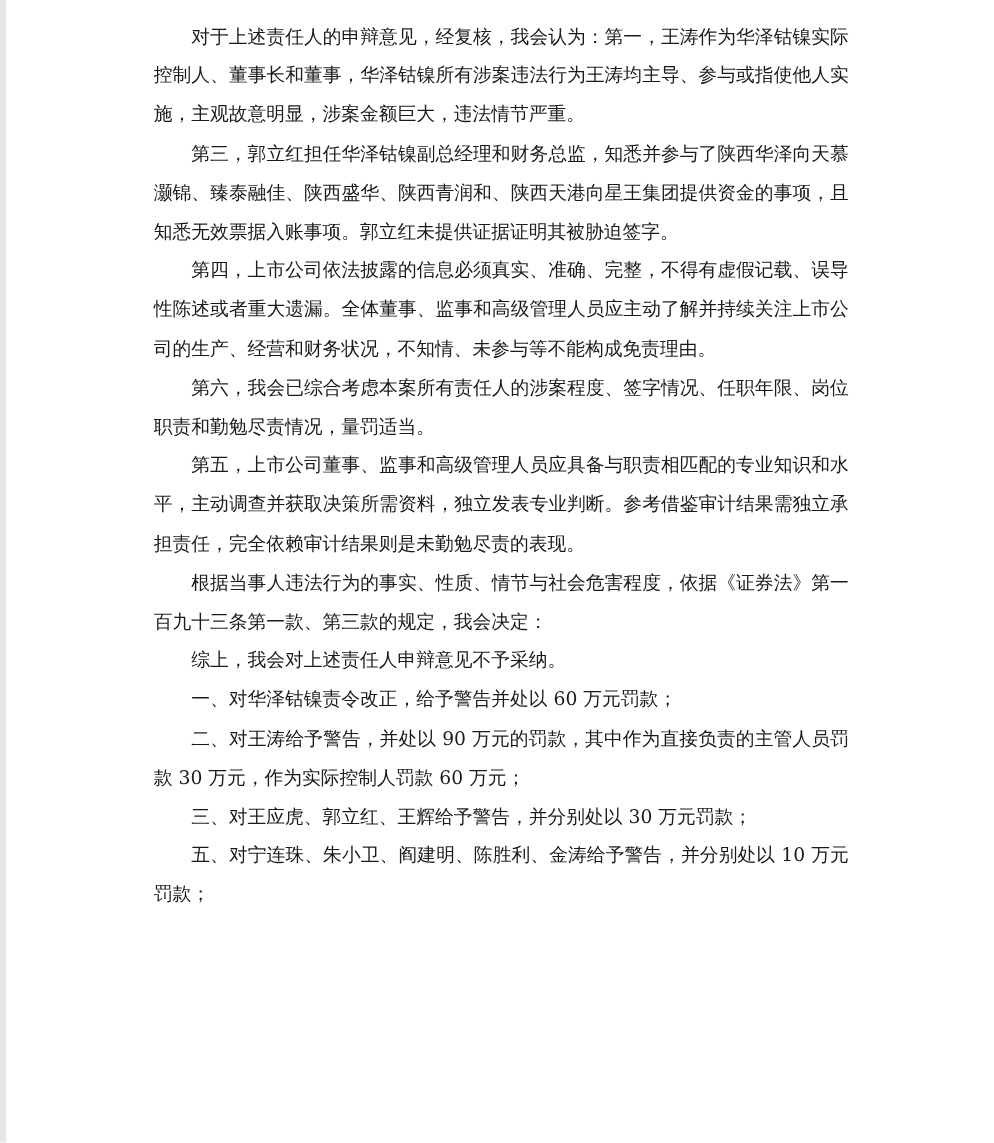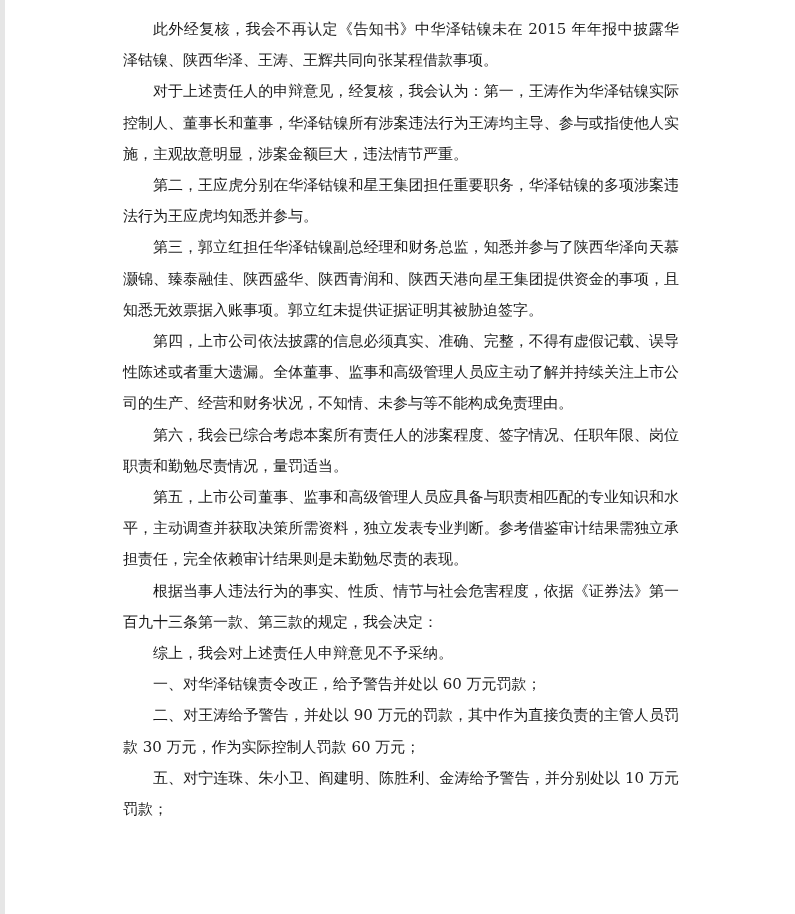--- a/index.html
+++ b/index.html
@@ -38,25 +38,24 @@
       text-indent: 30px;
       word-break: break-all;
     }
   </style>
 </head>
 <body>
 
 <div class="left-edge"></div>
 
 <div class="page">
-  <p class="para">此外经复核，我会不再认定《告知书》中华泽钴镍未在 2015 年年报中披露华泽钴镍、陕西华泽、王涛、王辉共同向张某程借款事项。</p>
   <p class="para">对于上述责任人的申辩意见，经复核，我会认为：第一，王涛作为华泽钴镍实际控制人、董事长和董事，华泽钴镍所有涉案违法行为王涛均主导、参与或指使他人实施，主观故意明显，涉案金额巨大，违法情节严重。</p>
-  <p class="para">第二，王应虎分别在华泽钴镍和星王集团担任重要职务，华泽钴镍的多项涉案违法行为王应虎均知悉并参与。</p>
   <p class="para">第三，郭立红担任华泽钴镍副总经理和财务总监，知悉并参与了陕西华泽向天慕灏锦、臻泰融佳、陕西盛华、陕西青润和、陕西天港向星王集团提供资金的事项，且知悉无效票据入账事项。郭立红未提供证据证明其被胁迫签字。</p>
   <p class="para">第四，上市公司依法披露的信息必须真实、准确、完整，不得有虚假记载、误导性陈述或者重大遗漏。全体董事、监事和高级管理人员应主动了解并持续关注上市公司的生产、经营和财务状况，不知情、未参与等不能构成免责理由。</p>
   <p class="para">第六，我会已综合考虑本案所有责任人的涉案程度、签字情况、任职年限、岗位职责和勤勉尽责情况，量罚适当。</p>
   <p class="para">第五，上市公司董事、监事和高级管理人员应具备与职责相匹配的专业知识和水平，主动调查并获取决策所需资料，独立发表专业判断。参考借鉴审计结果需独立承担责任，完全依赖审计结果则是未勤勉尽责的表现。</p>
   <p class="para">根据当事人违法行为的事实、性质、情节与社会危害程度，依据《证券法》第一百九十三条第一款、第三款的规定，我会决定：</p>
   <p class="para">综上，我会对上述责任人申辩意见不予采纳。</p>
   <p class="para">一、对华泽钴镍责令改正，给予警告并处以 60 万元罚款；</p>
   <p class="para">二、对王涛给予警告，并处以 90 万元的罚款，其中作为直接负责的主管人员罚款 30 万元，作为实际控制人罚款 60 万元；</p>
+  <p class="para">三、对王应虎、郭立红、王辉给予警告，并分别处以 30 万元罚款；</p>
   <p class="para">五、对宁连珠、朱小卫、阎建明、陈胜利、金涛给予警告，并分别处以 10 万元罚款；</p>
 </div>
 
 </body></html>

